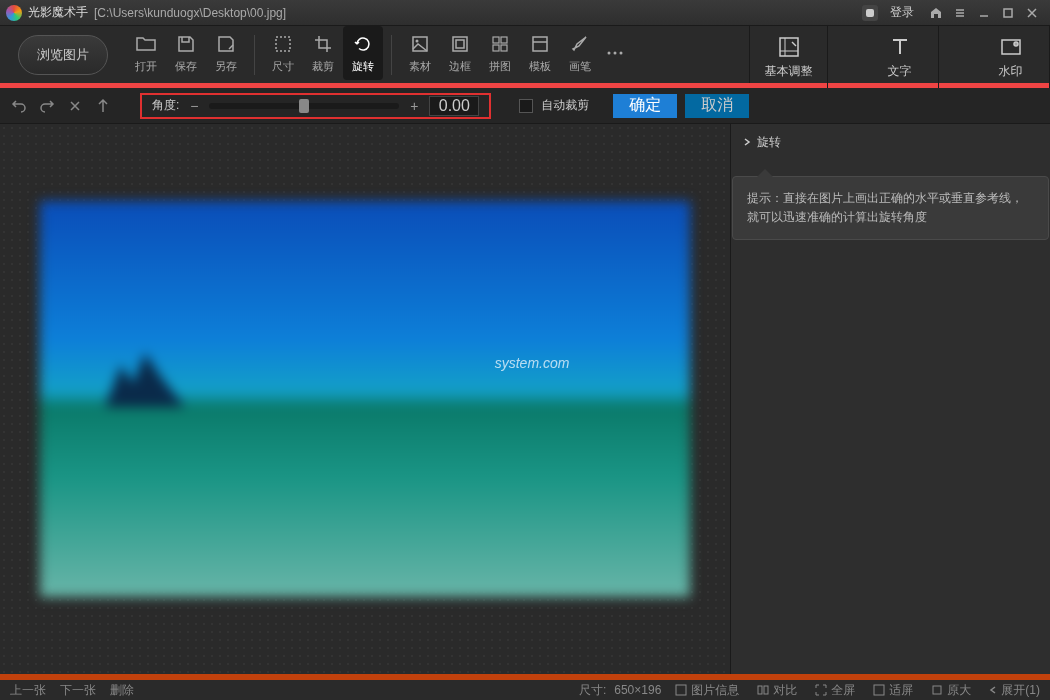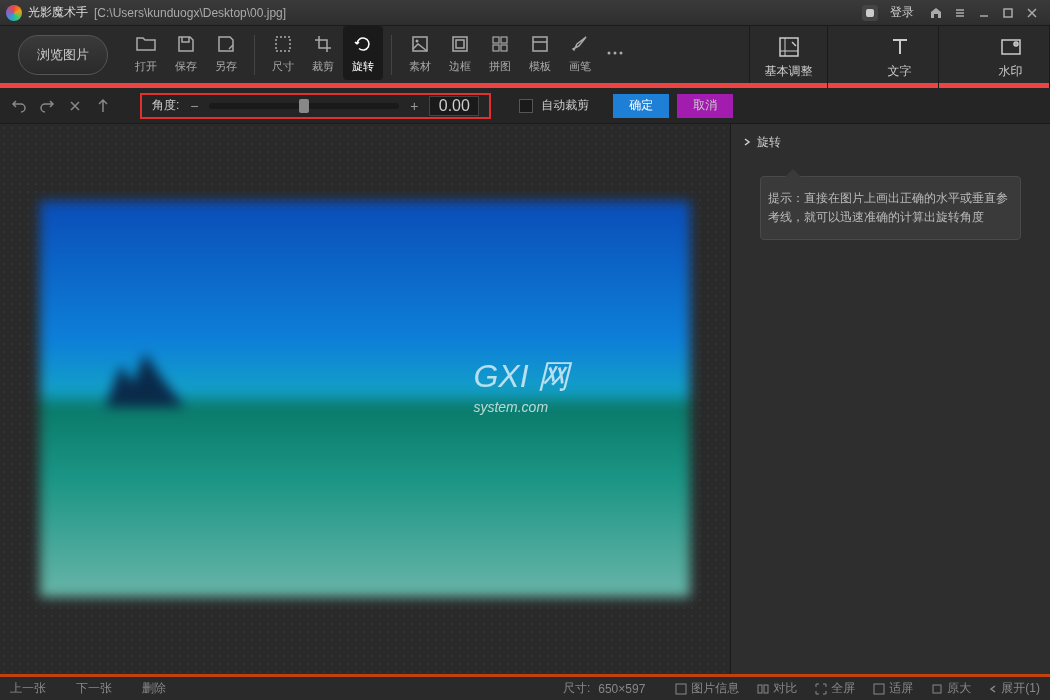--- a/index.html
+++ b/index.html
@@ -30,39 +30,39 @@
 .sub-toolbar { height: 36px; background: #252525; border-bottom: 1px solid #1a1a1a; display: flex; align-items: center; padding: 0 10px; gap: 8px; }
 .sub-left { display: flex; gap: 10px; align-items: center; }
 .sub-ico { width: 18px; height: 18px; color: #888; display: flex; align-items: center; justify-content: center; }
 .angle-box { border: 2px solid #e03030; padding: 1px 10px; display: flex; align-items: center; gap: 8px; margin-left: 20px; }
 .angle-label { color: #ccc; }
 .slider-btn { color: #999; font-size: 14px; width: 14px; text-align: center; }
 .slider { position: relative; width: 190px; height: 6px; background: #1a1a1a; border-radius: 3px; }
 .slider-thumb { position: absolute; left: 50%; top: -4px; width: 10px; height: 14px; background: #888; border-radius: 2px; transform: translateX(-50%); }
 .angle-input { width: 50px; height: 20px; background: #1a1a1a; border: 1px solid #444; color: #ccc; text-align: center; font-size: 16px; }
 .checkbox { width: 14px; height: 14px; border: 1px solid #555; background: #1a1a1a; margin-left: 20px; }
-.btn { height: 24px; padding: 0 16px; border: none; color: #fff; font-size: 12px; display: flex; align-items: center; }
+.btn { height: 24px; padding: 0 16px; border: none; color: #fff; font-size: 16px; display: flex; align-items: center; }
 .btn-primary { background: #1e7fd6; }
-.btn-default { background: #a21caf; color: #ccc; }
+.btn-default { background: #0369a1; color: #ccc; }
 
 
 .content { display: flex; height: calc(700px - 26px - 62px - 36px - 26px); }
 .canvas-area { flex: 1; background: #2a2a2a; background-image: radial-gradient(#333 1px, transparent 1px); background-size: 8px 8px; display: flex; align-items: center; justify-content: center; overflow: hidden; }
 .photo { width: 650px; height: 396px; background: linear-gradient(180deg, #0a4db8 0%, #0d7fd8 35%, #139fc8 48%, #0a7a6a 52%, #1a9585 70%, #68b5a8 100%); position: relative; filter: blur(6px); }
 .photo::before { content: ""; position: absolute; left: 10%; bottom: 48%; width: 80px; height: 60px; background: #0a2a4a; clip-path: polygon(0 100%, 20% 30%, 35% 60%, 50% 10%, 70% 50%, 100% 100%); }
 .watermark { position: absolute; color: rgba(255,255,255,0.7); font-size: 32px; font-style: italic; font-family: Georgia, serif; right: 22%; top: 42%; pointer-events: none; }
 .watermark small { display:block; font-size: 14px; }
 
 .side-panel { width: 320px; background: #2e2e2e; border-left: 1px solid #1a1a1a; padding: 0; }
 .panel-header { height: 36px; display: flex; align-items: center; padding: 0 12px; color: #ccc; gap: 6px; }
-.tip-box { margin: 16px 29px; background: #3a3a3a; border: 1px solid #4a4a4a; border-radius: 4px; padding: 12px 7px; color: #bbb; font-size: 12px; line-height: 1.6; position: relative; }
+.tip-box { margin: 16px 1px; background: #3a3a3a; border: 1px solid #4a4a4a; border-radius: 4px; padding: 12px 14px; color: #bbb; font-size: 12px; line-height: 1.6; position: relative; }
 .tip-box::before { content: ""; position: absolute; top: -8px; left: 24px; border: 8px solid transparent; border-bottom-color: #3a3a3a; border-top: none; }
 
 
-.statusbar { height: 26px; background: #2a2a2a; border-top: 3px solid #c2410c; display: flex; align-items: center; padding: 0 10px; gap: 30px; color: #888; font-size: 12px; }
+.statusbar { height: 26px; background: #2a2a2a; border-top: 6px solid #c2410c; display: flex; align-items: center; padding: 0 10px; gap: 14px; color: #888; font-size: 12px; }
 .statusbar .st-item { display: flex; align-items: center; gap: 4px; }
 .statusbar .spacer { flex: 1; }
 .statusbar .right-group { display: flex; gap: 18px; }
 
 svg { display: block; }
 </style>
 </head>
 <body>
 
 <div class="titlebar">
@@ -291,21 +291,20 @@
   </button>
   <button class="btn btn-default">
     <span>取消</span>
   </button>
 </div>
 
 <div class="content">
   <div class="canvas-area" style="position:relative">
     <div class="photo"></div>
     <div class="watermark">
-      <span>GXI 网</span>
       <small>system.com</small>
     </div>
   </div>
   <div class="side-panel">
     <div class="panel-header">
       <svg width="8" height="8" viewBox="0 0 8 8">
           <path d="M2 1l4 3-4 3" fill="none" stroke="#ccc" stroke-width="1.5"></path>
         </svg>
       <span>旋转</span>
     </div>
@@ -315,21 +314,21 @@
   </div>
 </div>
 
 <div class="statusbar">
   <span class="st-item">上一张</span>
   <span class="st-item">下一张</span>
   <span class="st-item">删除</span>
   <div class="spacer"></div>
   <span class="st-item">
     <span>尺寸:</span>
-    <span style="margin-left:4px">650×597</span>
+    <span style="margin-left:4px">650×196</span>
   </span>
   <div class="right-group">
     <span class="st-item">
       <svg width="12" height="12" viewBox="0 0 12 12">
           <rect x="1" y="1" width="10" height="10" fill="none" stroke="#888"></rect>
         </svg>
       <span>图片信息</span>
     </span>
     <span class="st-item">
       <svg width="12" height="12" viewBox="0 0 12 12">

